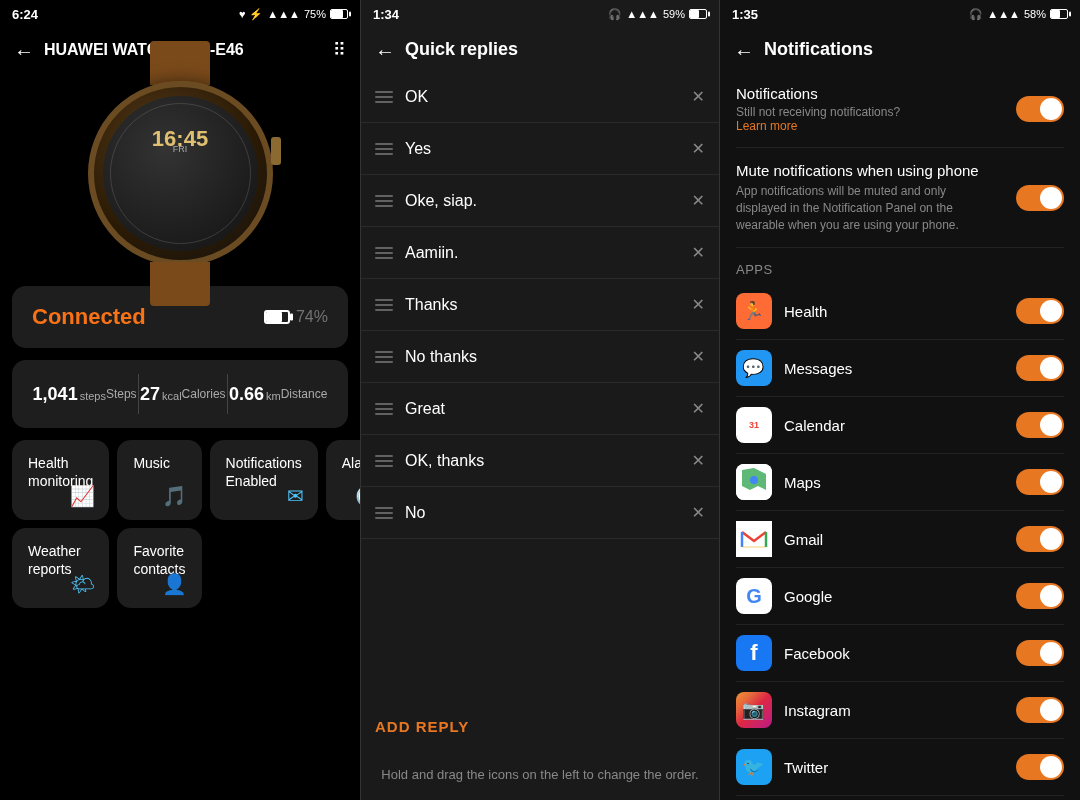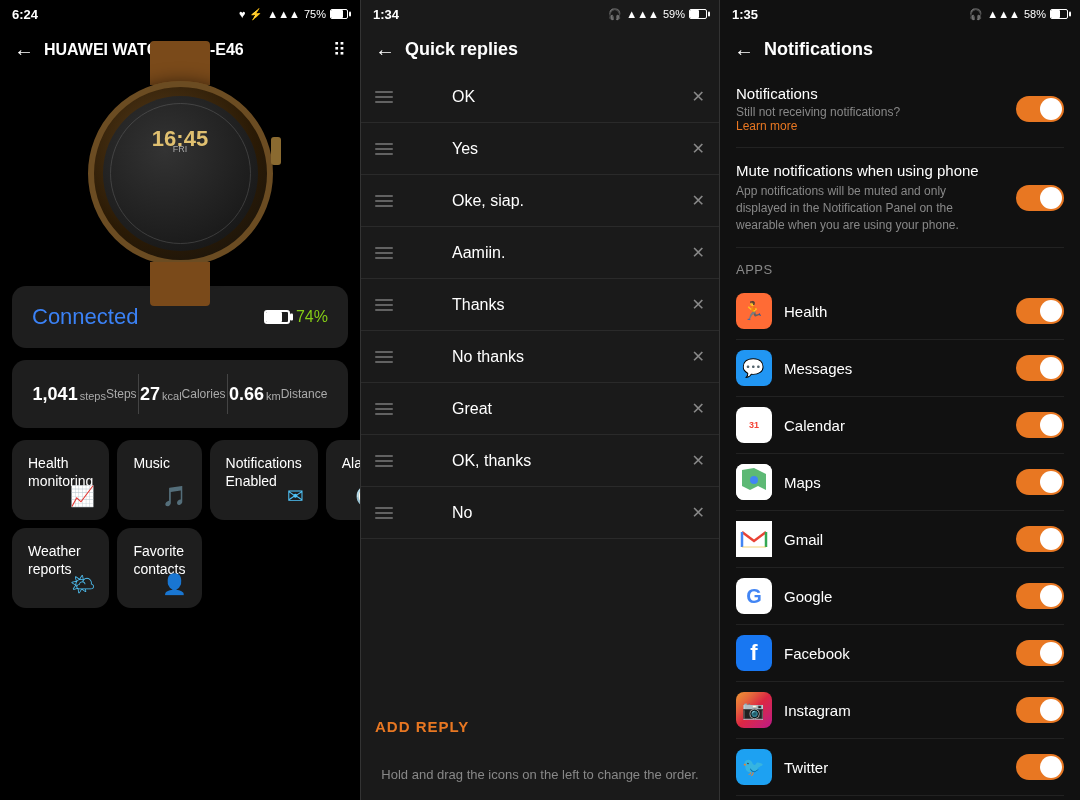--- a/index.html
+++ b/index.html
@@ -180,29 +180,29 @@
     .connected-card {
       margin: 6px 12px;
       background: #1e1e1e;
       border-radius: 14px;
       padding: 18px 20px;
       display: flex;
       align-items: center;
       justify-content: space-between;
     }
     .connected-text {
-      color: #3b82f6;
+      color: #f97316;
       font-size: 22px;
-      font-weight: 400;
+      font-weight: 700;
     }
     .battery-indicator {
       display: flex;
       align-items: center;
       gap: 6px;
-      color: #84cc16;
+      color: #737373;
       font-size: 16px;
     }
     .battery-icon-large {
       display: inline-block;
       width: 26px;
       height: 14px;
       border: 2px solid #fff;
       border-radius: 3px;
       position: relative;
     }
@@ -322,21 +322,20 @@
     .drag-line {
       width: 18px;
       height: 2px;
       background: #aaa;
       border-radius: 1px;
     }
     .reply-text {
       flex: 1;
       color: #fff;
       font-size: 16px;
-      margin-left: 47px;
     }
     .reply-delete {
       color: #888;
       font-size: 16px;
       cursor: pointer;
     }
 
     .add-reply-btn {
       padding: 14px;
       color: #e87722;

